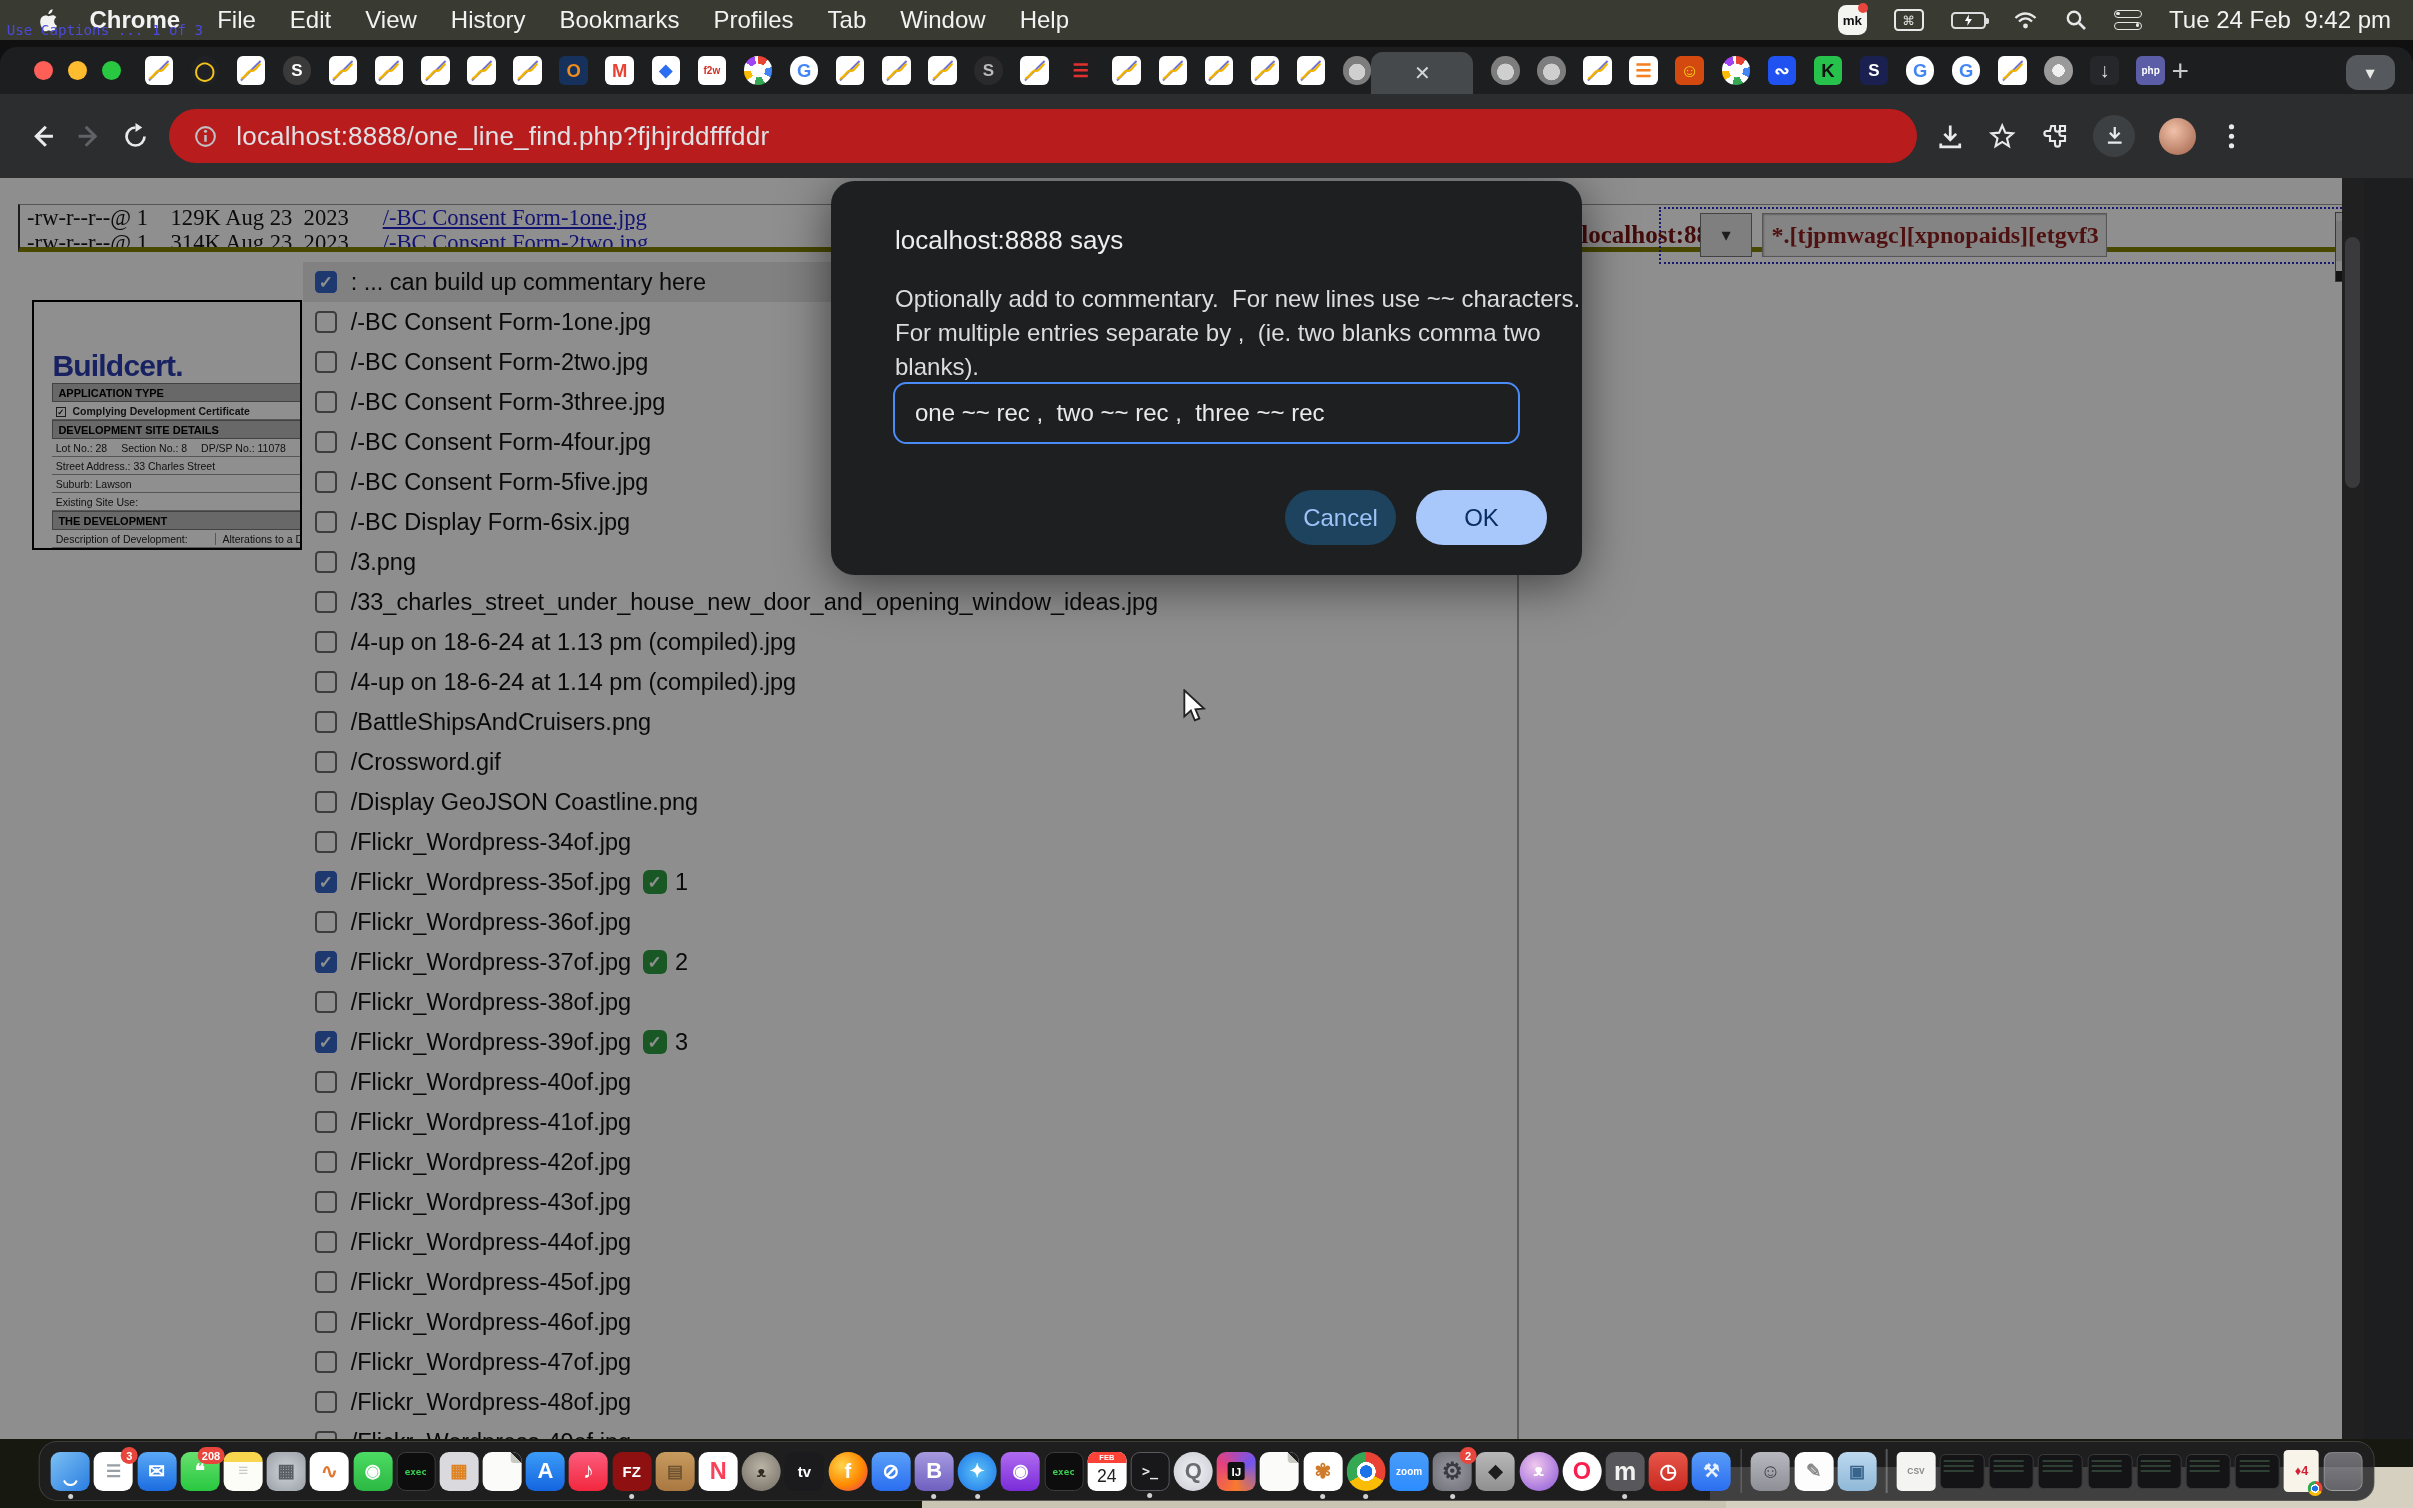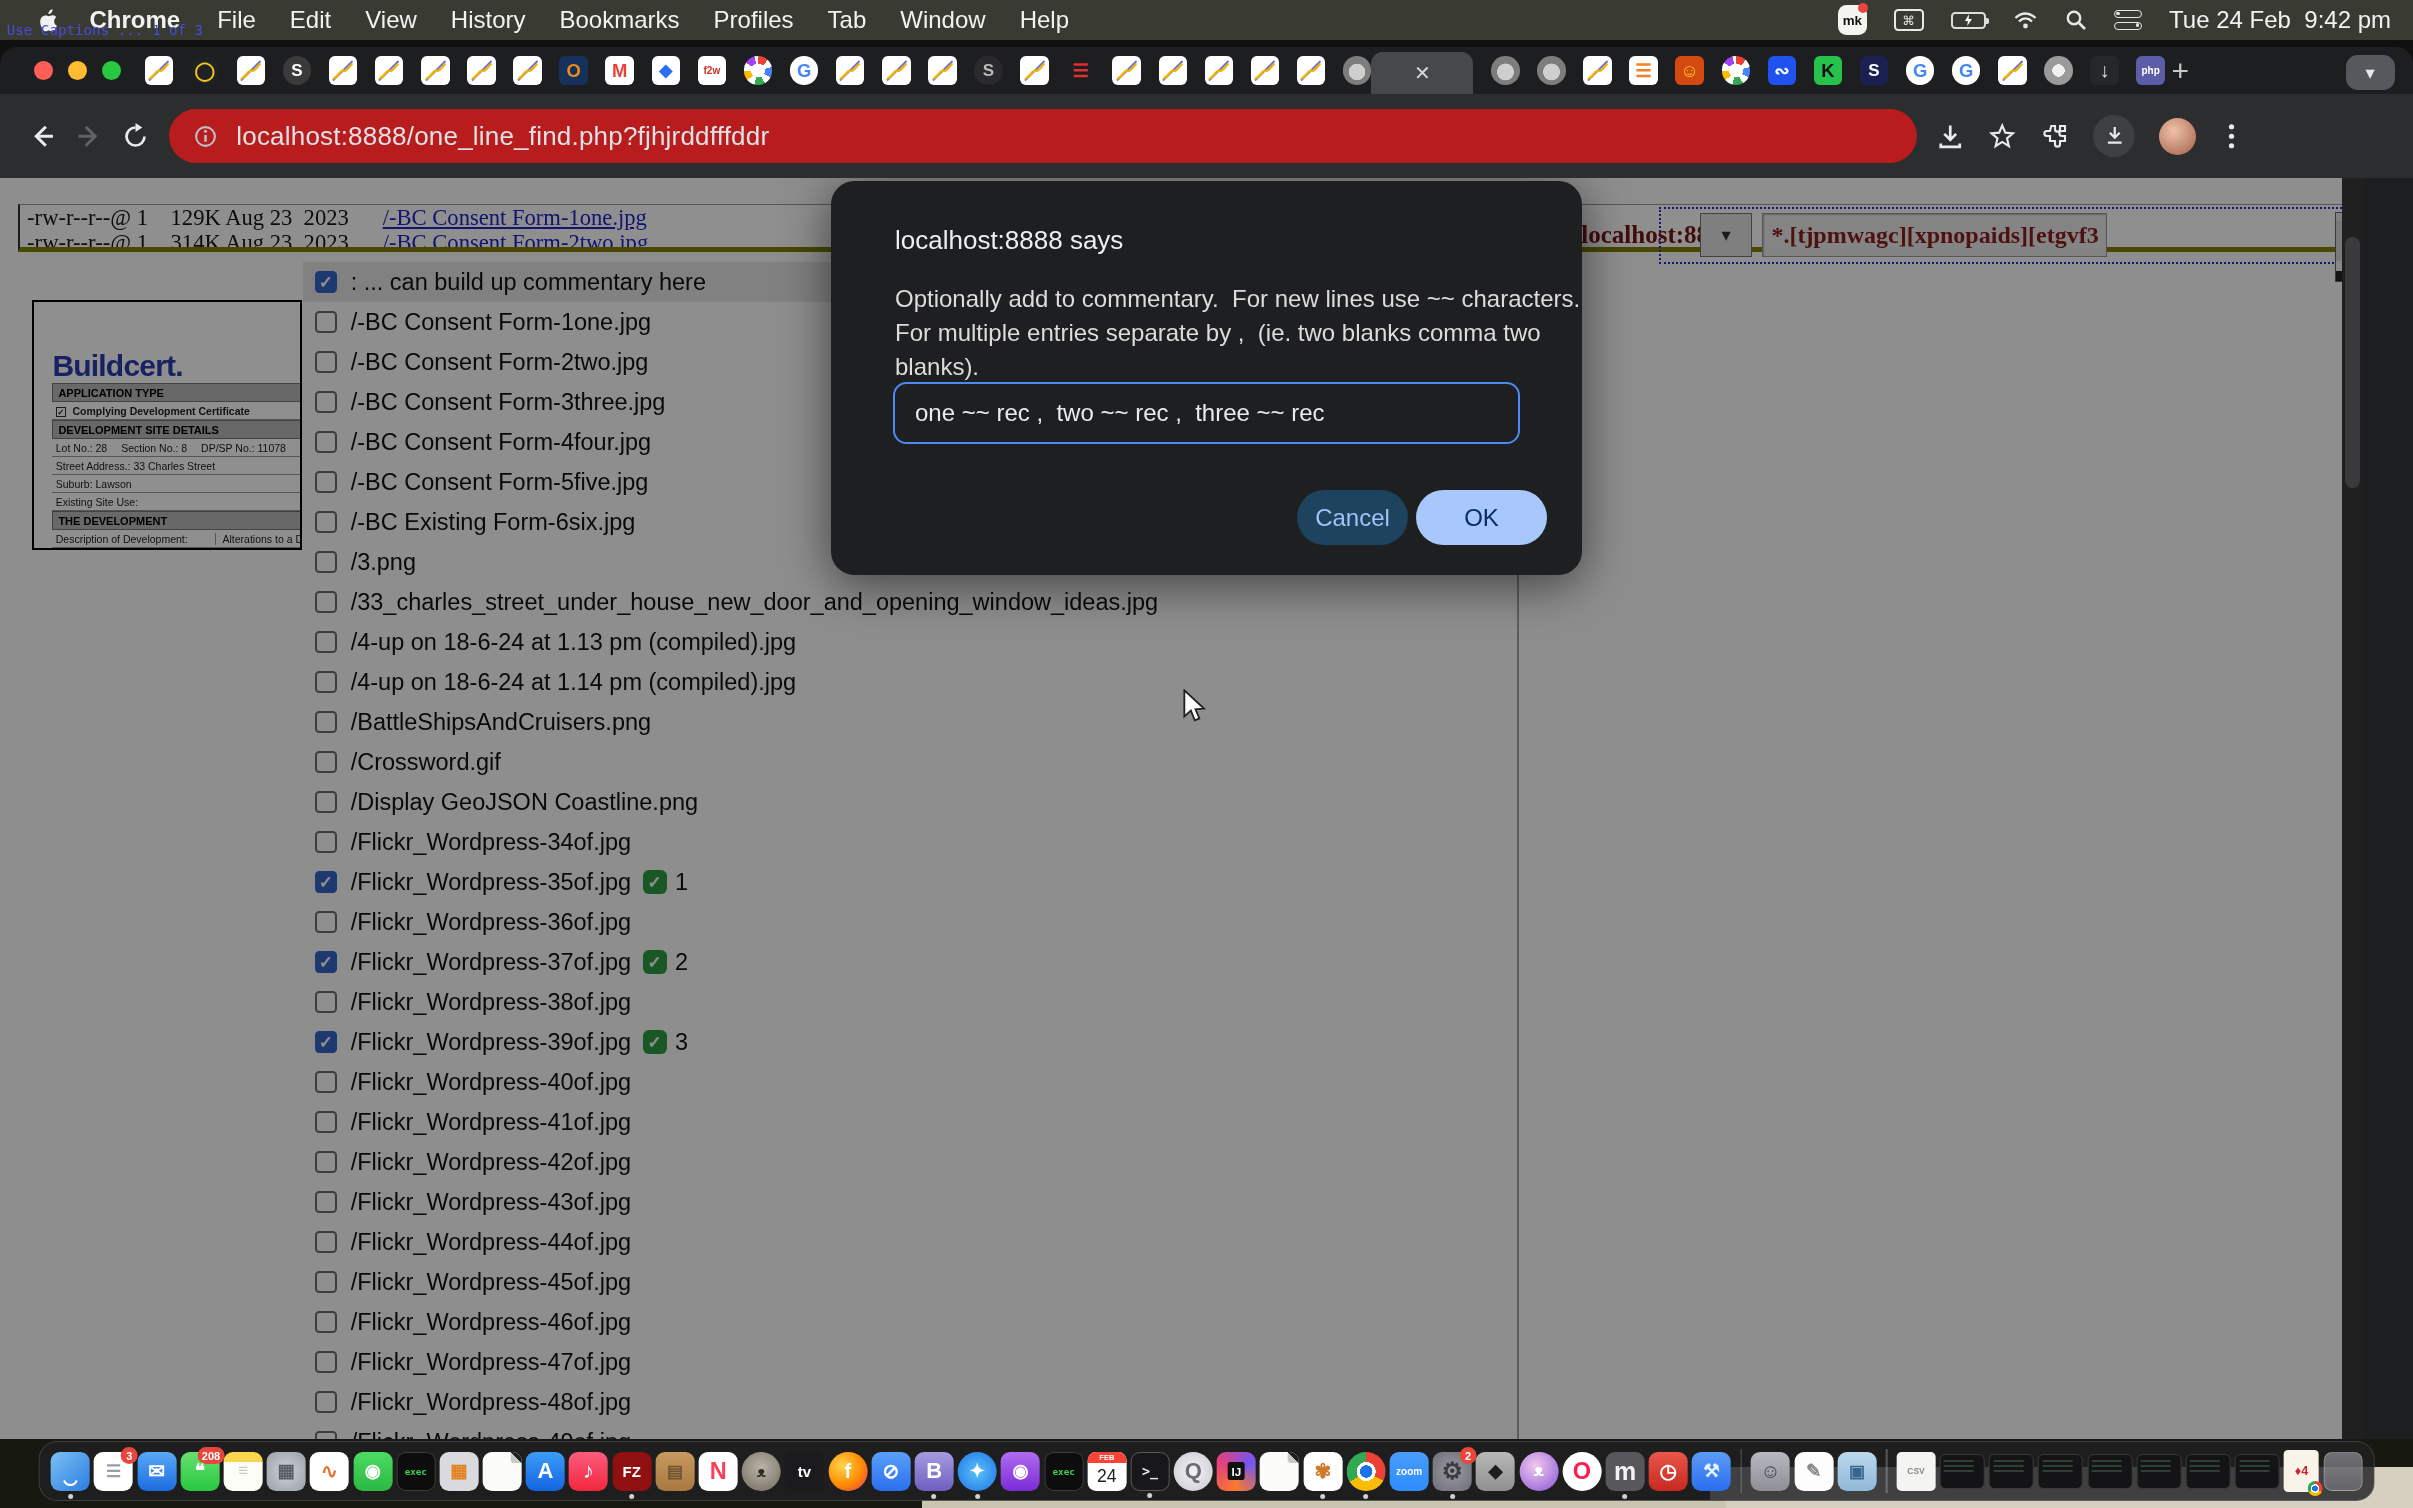--- a/index.html
+++ b/index.html
@@ -109,21 +109,21 @@
   .dim { position:absolute; left:0; top:0; width:2413px; height:1261px; background:rgba(0,0,0,.44); }
 
   
   .dialog { position:absolute; left:831px; top:3.4px; width:751px; height:394px; background:#1e1f21;
     border-radius:23.5px; box-shadow:0 8.4px 50px rgba(0,0,0,.55); color:#e3e3e3; }
   .dlg-title { position:absolute; left:64px; top:44px; font-size:26px; color:#eceff1; }
   .dlg-body { position:absolute; left:64px; top:101px; font-size:24px; line-height:34px; color:#dcdcdc; white-space:pre; }
   .dlg-input { position:absolute; left:62px; top:201px; width:627px; height:62px; background:transparent;
     border:2.5px solid #4b8bf5; border-radius:13.4px; color:#e8eaed; font-size:24px; padding:0 20px;
     font-family:"Liberation Sans", sans-serif; white-space:pre; }
-  .dlg-btns { position:absolute; right:35px; bottom:30px; display:flex; gap:8px;align-items:center; }
+  .dlg-btns { position:absolute; right:35px; bottom:30px; display:flex; gap:20px;align-items:center; }
   .btn { height:55px; border:none; border-radius:28px; font-size:24px; font-family:"Liberation Sans", sans-serif; }
   .btn.cancel { width:111px; background:#1d435f; color:#9ec3f8; }
   .btn.ok { width:131px; background:#a8c7fa; color:#0a2e63; }
 
   .cursor { position:absolute; left:1180px; top:511px; z-index:50; }
 
   
   .desk { position:absolute; left:0; top:1439px; width:2413px; height:70px; background:#17180f; }
   .desk .beige1 { position:absolute; left:1710px; top:28px; width:704px; height:42px; background:#d5d0bf; }
   .desk .beige2 { position:absolute; left:922px; top:61px; width:804px; height:8.4px; background:#cac5b2; }
@@ -475,21 +475,21 @@
         <div class="frow">
           <span class="cb"></span>
           <span>/-BC Consent Form-4four.jpg</span>
         </div>
         <div class="frow">
           <span class="cb"></span>
           <span>/-BC Consent Form-5five.jpg</span>
         </div>
         <div class="frow">
           <span class="cb"></span>
-          <span>/-BC Existing Form-6six.jpg</span>
+          <span>/-BC Display Form-6six.jpg</span>
         </div>
         <div class="frow">
           <span class="cb"></span>
           <span>/3.png</span>
         </div>
         <div class="frow">
           <span class="cb"></span>
           <span>/33_charles_street_under_house_new_door_and_opening_window_ideas.jpg</span>
         </div>
         <div class="frow">

